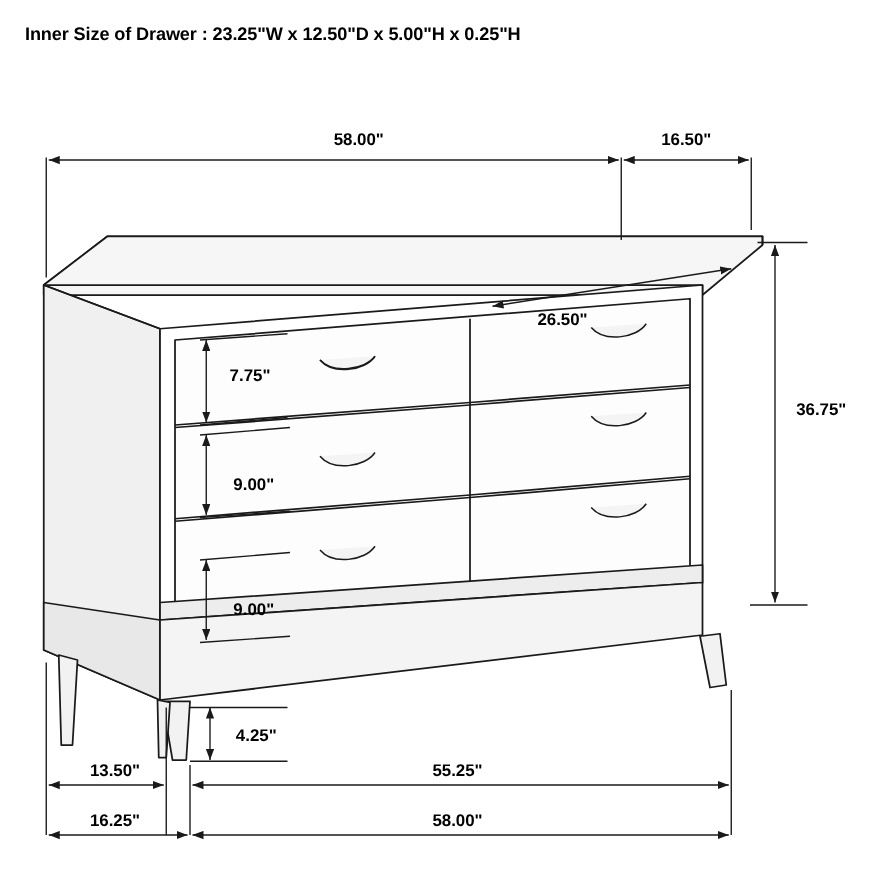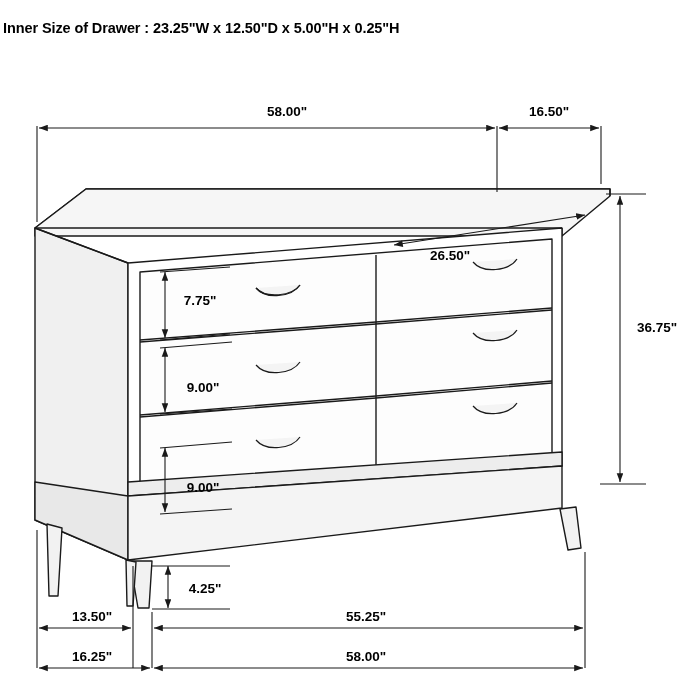--- a/index.html
+++ b/index.html
@@ -15,21 +15,21 @@
     overflow: hidden;
     position: relative;
   }
   #stage {
     position: relative;
     width: 700px;
     height: 700px;
   }
   #title {
     position: absolute;
-    left: 3px;
+    left: 20px;
     top: 20px;
     font-size: 14.5px;
     font-weight: bold;
     letter-spacing: -0.1px;
     white-space: nowrap;
   }
   svg#diagram {
     position: absolute;
     left: 0;
     top: 0;

